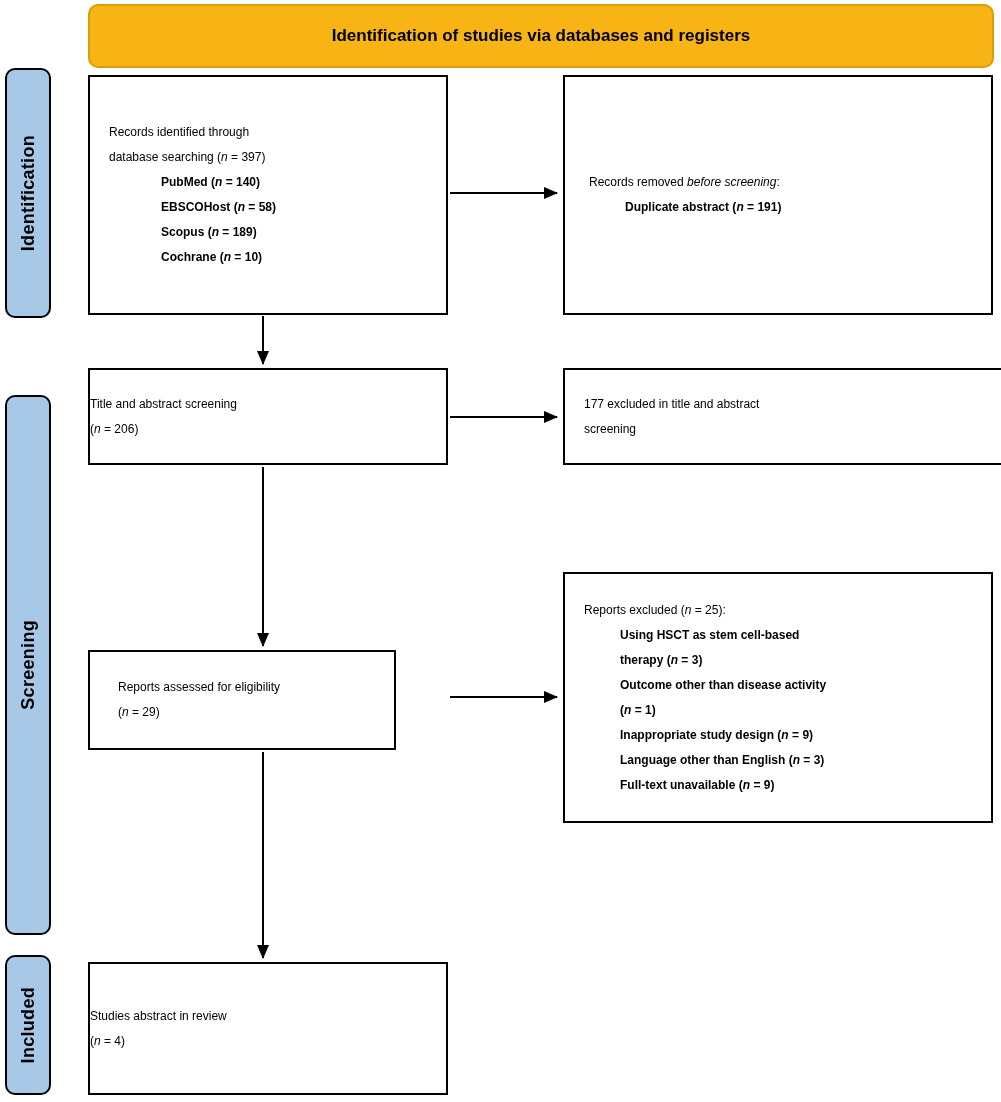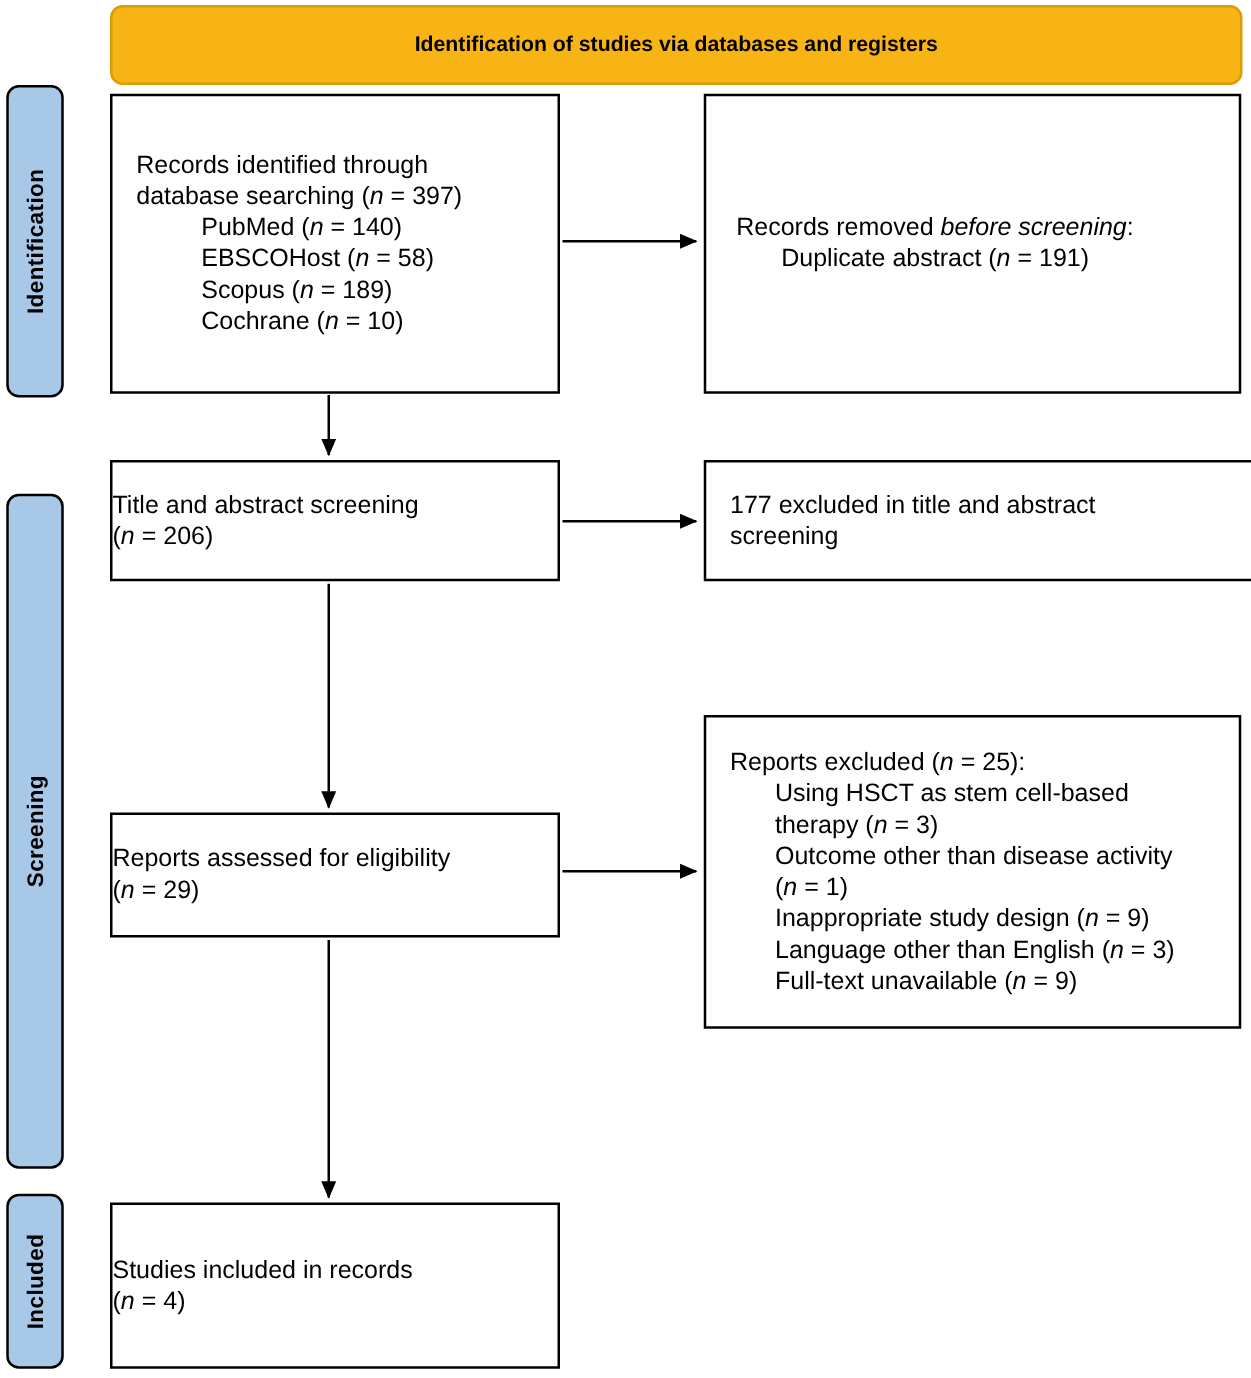--- a/index.html
+++ b/index.html
@@ -26,27 +26,27 @@
   }
   .stage span {
     writing-mode:vertical-rl; transform:rotate(180deg);
     font-weight:bold; font-size:18px; letter-spacing:0.3px;
     white-space:nowrap;
   }
   .box {
     position:absolute; background:#ffffff;
     border:2px solid #000; box-sizing:border-box;
     display:flex; flex-direction:column; justify-content:center;
-    font-size:20px; line-height:25px;
+    font-size:12px; line-height:25px;
   }
   .box.left-align { padding-left:19px; padding-right:6px; text-align:left; }
   .box.center-align { text-align:left; }
   .line { white-space:nowrap; }
   .center-align .line { white-space:normal; }
-  .line.indent { padding-left:36px; }
+  .line.indent { padding-left:36px;font-weight:bold; }
   .box.big-indent .line.indent { padding-left:52px; }
   svg.arrows { position:absolute; left:0; top:0; width:1001px; height:1102px; pointer-events:none; }
   svg.arrows line { stroke:#000; stroke-width:2; }
 </style>
 </head>
 <body>
 
 <div class="canvas">
 
   <div class="banner">
@@ -91,27 +91,27 @@
       <div class="line"><span>Reports excluded (</span><span style="font-style: italic;">n</span><span> = 25):</span></div>
       <div class="line indent"><span>Using HSCT as stem cell-based</span></div>
       <div class="line indent"><span>therapy (</span><span style="font-style: italic;">n</span><span> = 3)</span></div>
       <div class="line indent"><span>Outcome other than disease activity</span></div>
       <div class="line indent"><span>(</span><span style="font-style: italic;">n</span><span> = 1)</span></div>
       <div class="line indent"><span>Inappropriate study design (</span><span style="font-style: italic;">n</span><span> = 9)</span></div>
       <div class="line indent"><span>Language other than English (</span><span style="font-style: italic;">n</span><span> = 3)</span></div>
       <div class="line indent"><span>Full-text unavailable (</span><span style="font-style: italic;">n</span><span> = 9)</span></div>
     </div>
 
-  <div class="box center-align" style="left:88px; top:650px; width:360px; height:100px;">
+  <div class="box center-align" style="left:88px; top:650px; width:308px; height:100px;padding-left:28px;">
       <div class="line"><span>Reports assessed for eligibility</span></div>
       <div class="line"><span>(</span><span style="font-style: italic;">n</span><span> = 29)</span></div>
     </div>
 
   <div class="box center-align" style="left:88px; top:962px; width:360px; height:133px;">
-      <div class="line"><span>Studies included in records</span></div>
+      <div class="line"><span>Studies abstract in review</span></div>
       <div class="line"><span>(</span><span style="font-style: italic;">n</span><span> = 4)</span></div>
     </div>
 
   <svg class="arrows" xmlns="http://www.w3.org/2000/svg">
     <defs>
       <marker id="ah" markerWidth="7" markerHeight="6" refX="6.5" refY="3" orient="auto">
         <path d="M0,0 L7,3 L0,6 Z" fill="#000"></path>
       </marker>
     </defs>
     <line x1="263" y1="316" x2="263" y2="364" marker-end="url(#ah)"></line>

